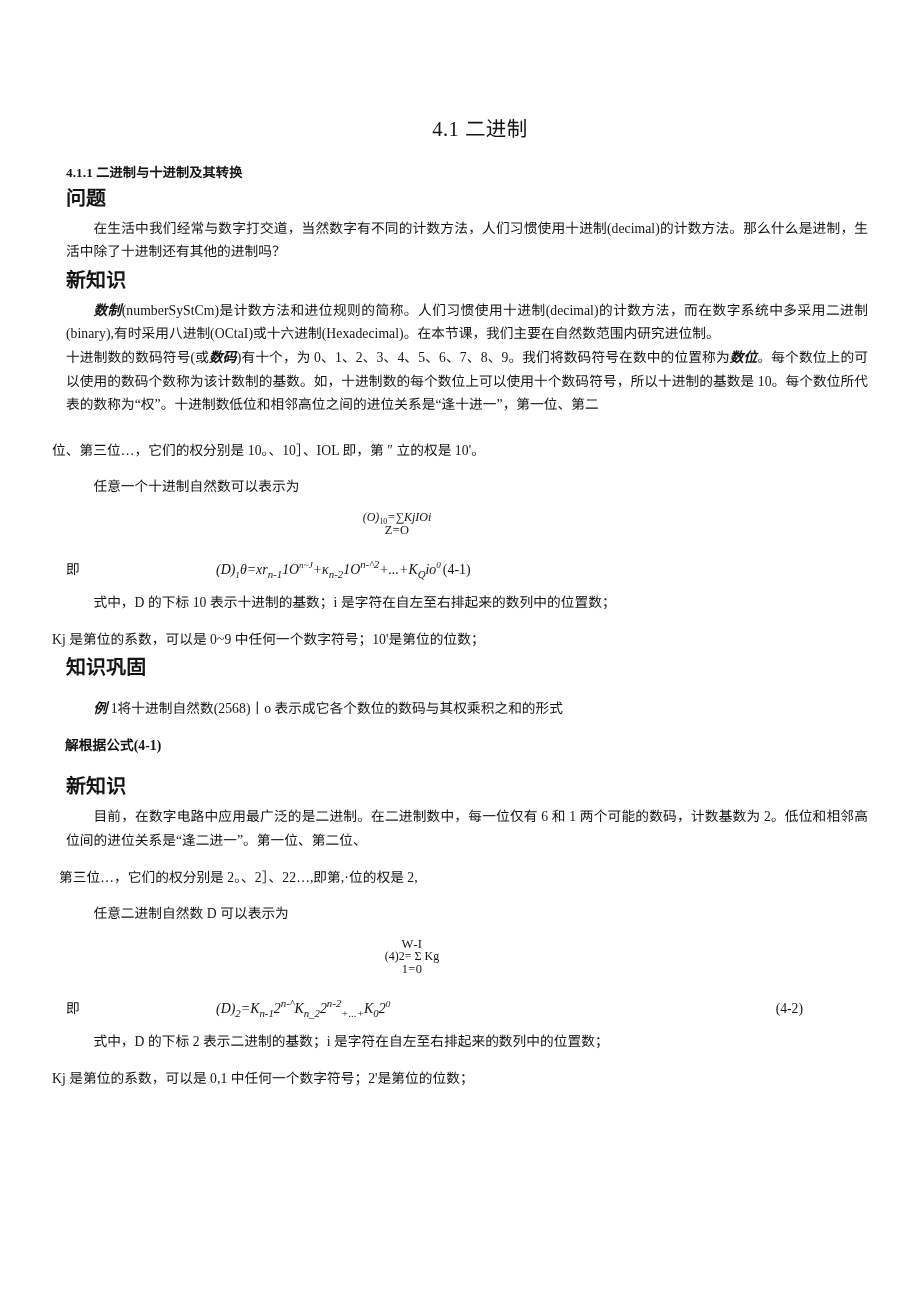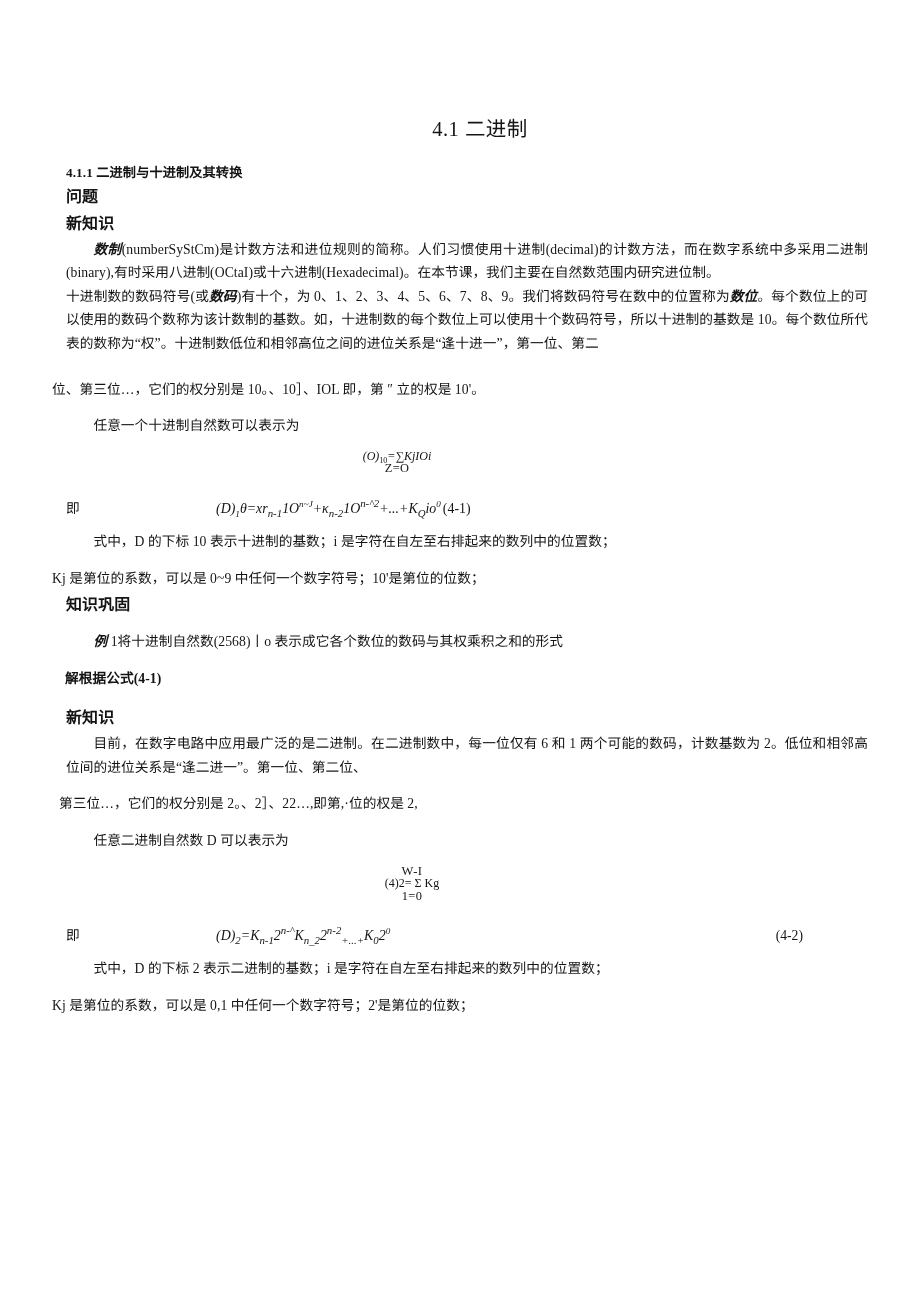--- a/index.html
+++ b/index.html
@@ -34,25 +34,26 @@
     line-height: 1.3;
   }
   .heading-sub {
     font-size: 13.2px;
     font-weight: bold;
     margin: 20px 0 0 14px;
     line-height: 1.45;
     letter-spacing: 0.1px;
   }
   .heading-label {
-    font-size: 16px;
+    font-size: 20px;
     font-weight: bold;
     margin: 3px 0 0 14px;
     line-height: 1.5;
     letter-spacing: 0.1px;
+    font-family: Liberation Mono, monospace;
   }
   .para {
     font-size: 13.7px;
     line-height: 1.72;
     margin: 2px 0 0 14px;
     text-align: justify;
     text-justify: inter-ideograph;
     letter-spacing: 0.05px;
   }
   .para.indent {
@@ -138,20 +139,21 @@
 <body>
 
 <div class="page">
 
   <h1 class="doc-title">4.1 二进制</h1>
 
   <div class="heading-sub">4.1.1 二进制与十进制及其转换</div>
 
   <div class="heading-label">问题</div>
 
+  <p class="para indent">在生活中我们经常与数字打交道，当然数字有不同的计数方法，人们习惯使用十进制(decimal)的计数方法。那么什么是进制，生活中除了十进制还有其他的进制吗？</p>
 
   <div class="heading-label">新知识</div>
 
   <p class="para indent"><span class="bold-run">数制</span><span>(numberSyStCm)是计数方法和进位规则的简称。人们习惯使用十进制(decimal)的计数方法，而在数字系统中多采用二进制(binary),有时采用八进制(OCtaI)或十六进制(Hexadecimal)。在本节课，我们主要在自然数范围内研究进位制。</span></p>
 
   <p class="para tight"><span>十进制数的数码符号(或</span><span class="bold-run">数码</span><span>)有十个，为 0、1、2、3、4、5、6、7、8、9。我们将数码符号在数中的位置称为</span><span class="bold-run">数位</span><span>。每个数位上的可以使用的数码个数称为该计数制的基数。如，十进制数的每个数位上可以使用十个数码符号，所以十进制的基数是 10。每个数位所代表的数称为“权”。十进制数低位和相邻高位之间的进位关系是“逢十进一”，第一位、第二</span></p>
 
   <p class="para gap" style="margin-left:0;margin-top:22px;">位、第三位…，它们的权分别是 10。、10］、IOL 即，第 ″ 立的权是 10'。</p>
 
   <p class="para indent gap">任意一个十进制自然数可以表示为</p>

